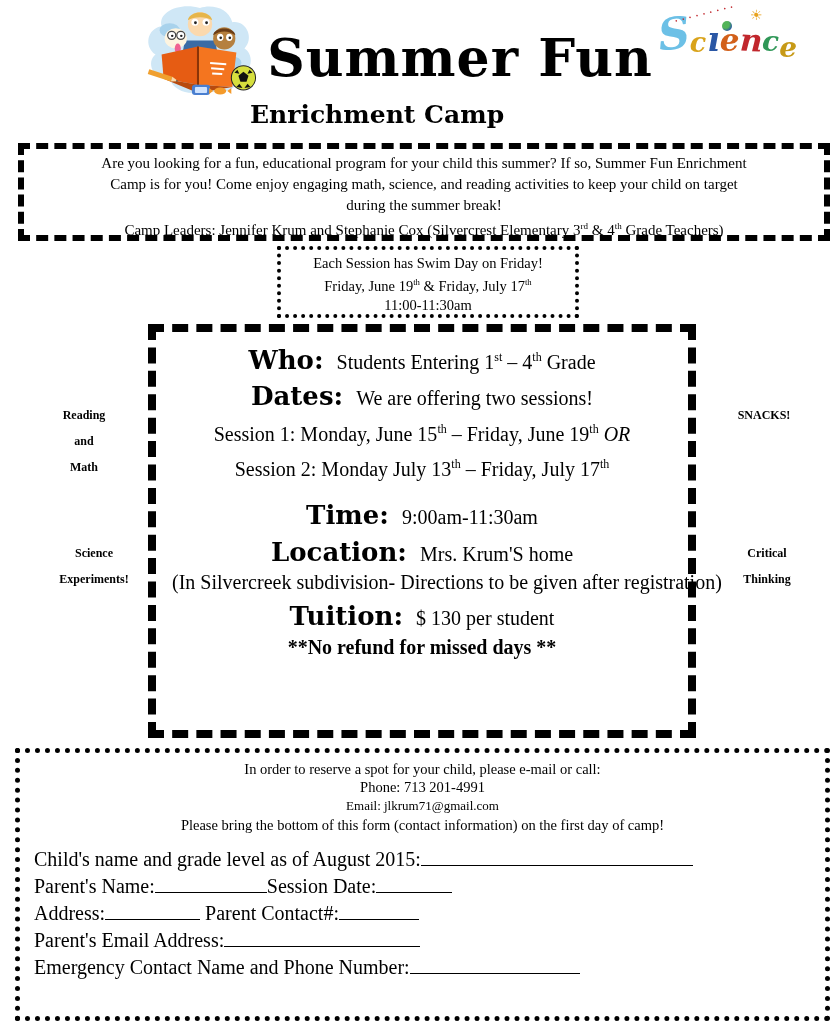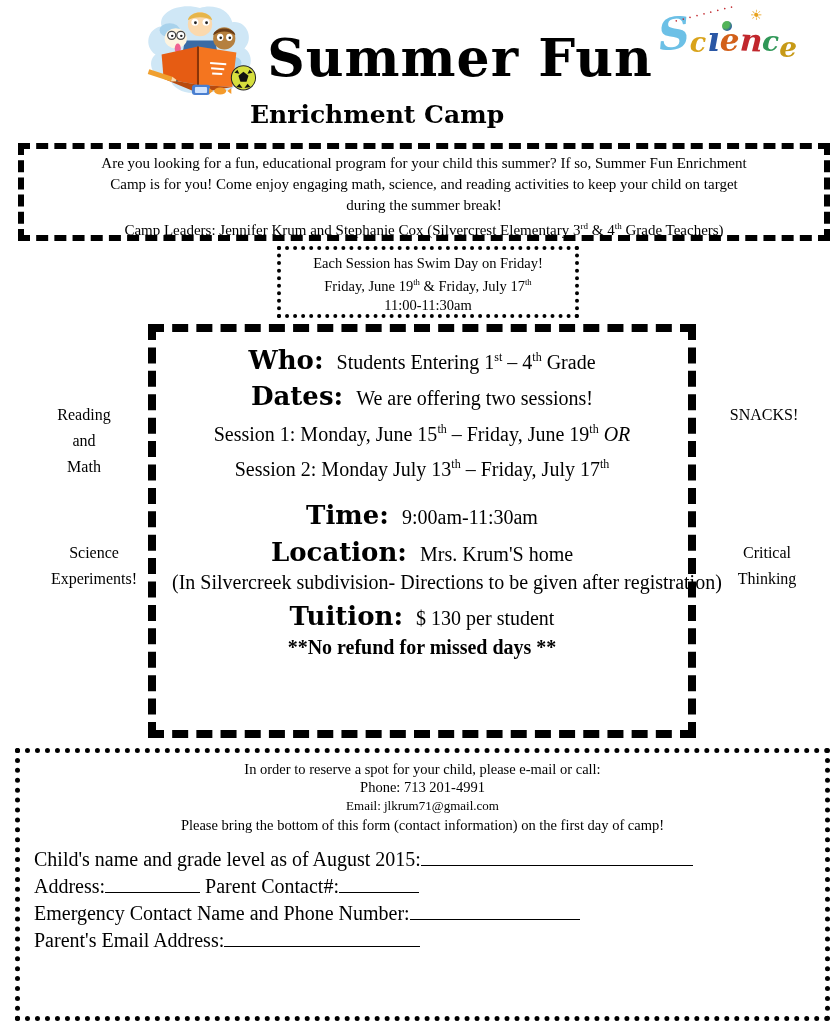--- a/index.html
+++ b/index.html
@@ -47,21 +47,21 @@
   .l-who{margin-top:2px;font-size:21px;}
   .l-dates{margin-top:8px;font-size:21px;}
   .l-session{margin-top:5px;font-size:19.5px;}
   .l-time{margin-top:20px;}
   .l-location{margin-top:9px;}
   .l-locnote{font-size:19px;line-height:25px;margin:2px auto 0;max-width:500px;white-space:normal;}
   .l-tuition{margin-top:8px;}
   .l-refund{margin-top:3px;font-size:16px;font-weight:bold;}
 
   
-  .side-label{position:absolute;text-align:center;font-weight:normal;font-size:16px;line-height:26px;
+  .side-label{position:absolute;text-align:center;font-weight:bold;font-size:12px;line-height:26px;
               font-family:"Liberation Serif",serif;}
   .lbl-reading{left:20px;top:402px;width:128px;}
   .lbl-sciexp{left:16px;top:540px;width:156px;}
   .lbl-snacks{left:700px;top:402px;width:128px;}
   .lbl-critical{left:704px;top:540px;width:126px;}
 
   
   .form-box{position:absolute;left:15px;top:748px;width:815px;height:273px;box-sizing:border-box;
             border:5px dotted #000;padding-top:7px;}
   .form-head{text-align:center;font-size:14.5px;line-height:18px;}
@@ -188,19 +188,20 @@
 
   <div class="form-box">
     <div class="form-head">
       <div>In order to reserve a spot for your child, please e-mail or call:</div>
       <div>Phone: 713 201-4991</div>
       <div class="email">Email: jlkrum71@gmail.com</div>
       <div>Please bring the bottom of this form (contact information) on the first day of camp!</div>
     </div>
     <div class="form-rows">
       <div class="form-row">Child's name and grade level as of August 2015:<span class="blank" style="width: 272px;"></span></div>
+      <div class="form-row">Parent's Name:<span class="blank" style="width: 112px;"></span>Session Date:<span class="blank" style="width: 76px;"></span></div>
       <div class="form-row">Address:<span class="blank" style="width: 95px;"></span>&nbsp;Parent Contact#:<span class="blank" style="width: 80px;"></span></div>
+      <div class="form-row">Parent's Email Address:<span class="blank" style="width: 196px;"></span></div>
       <div class="form-row">Emergency Contact Name and Phone Number:<span class="blank" style="width: 170px;"></span></div>
-      <div class="form-row">Parent's Email Address:<span class="blank" style="width: 196px;"></span></div>
     </div>
   </div>
 
 </div>
 
 </body></html>

